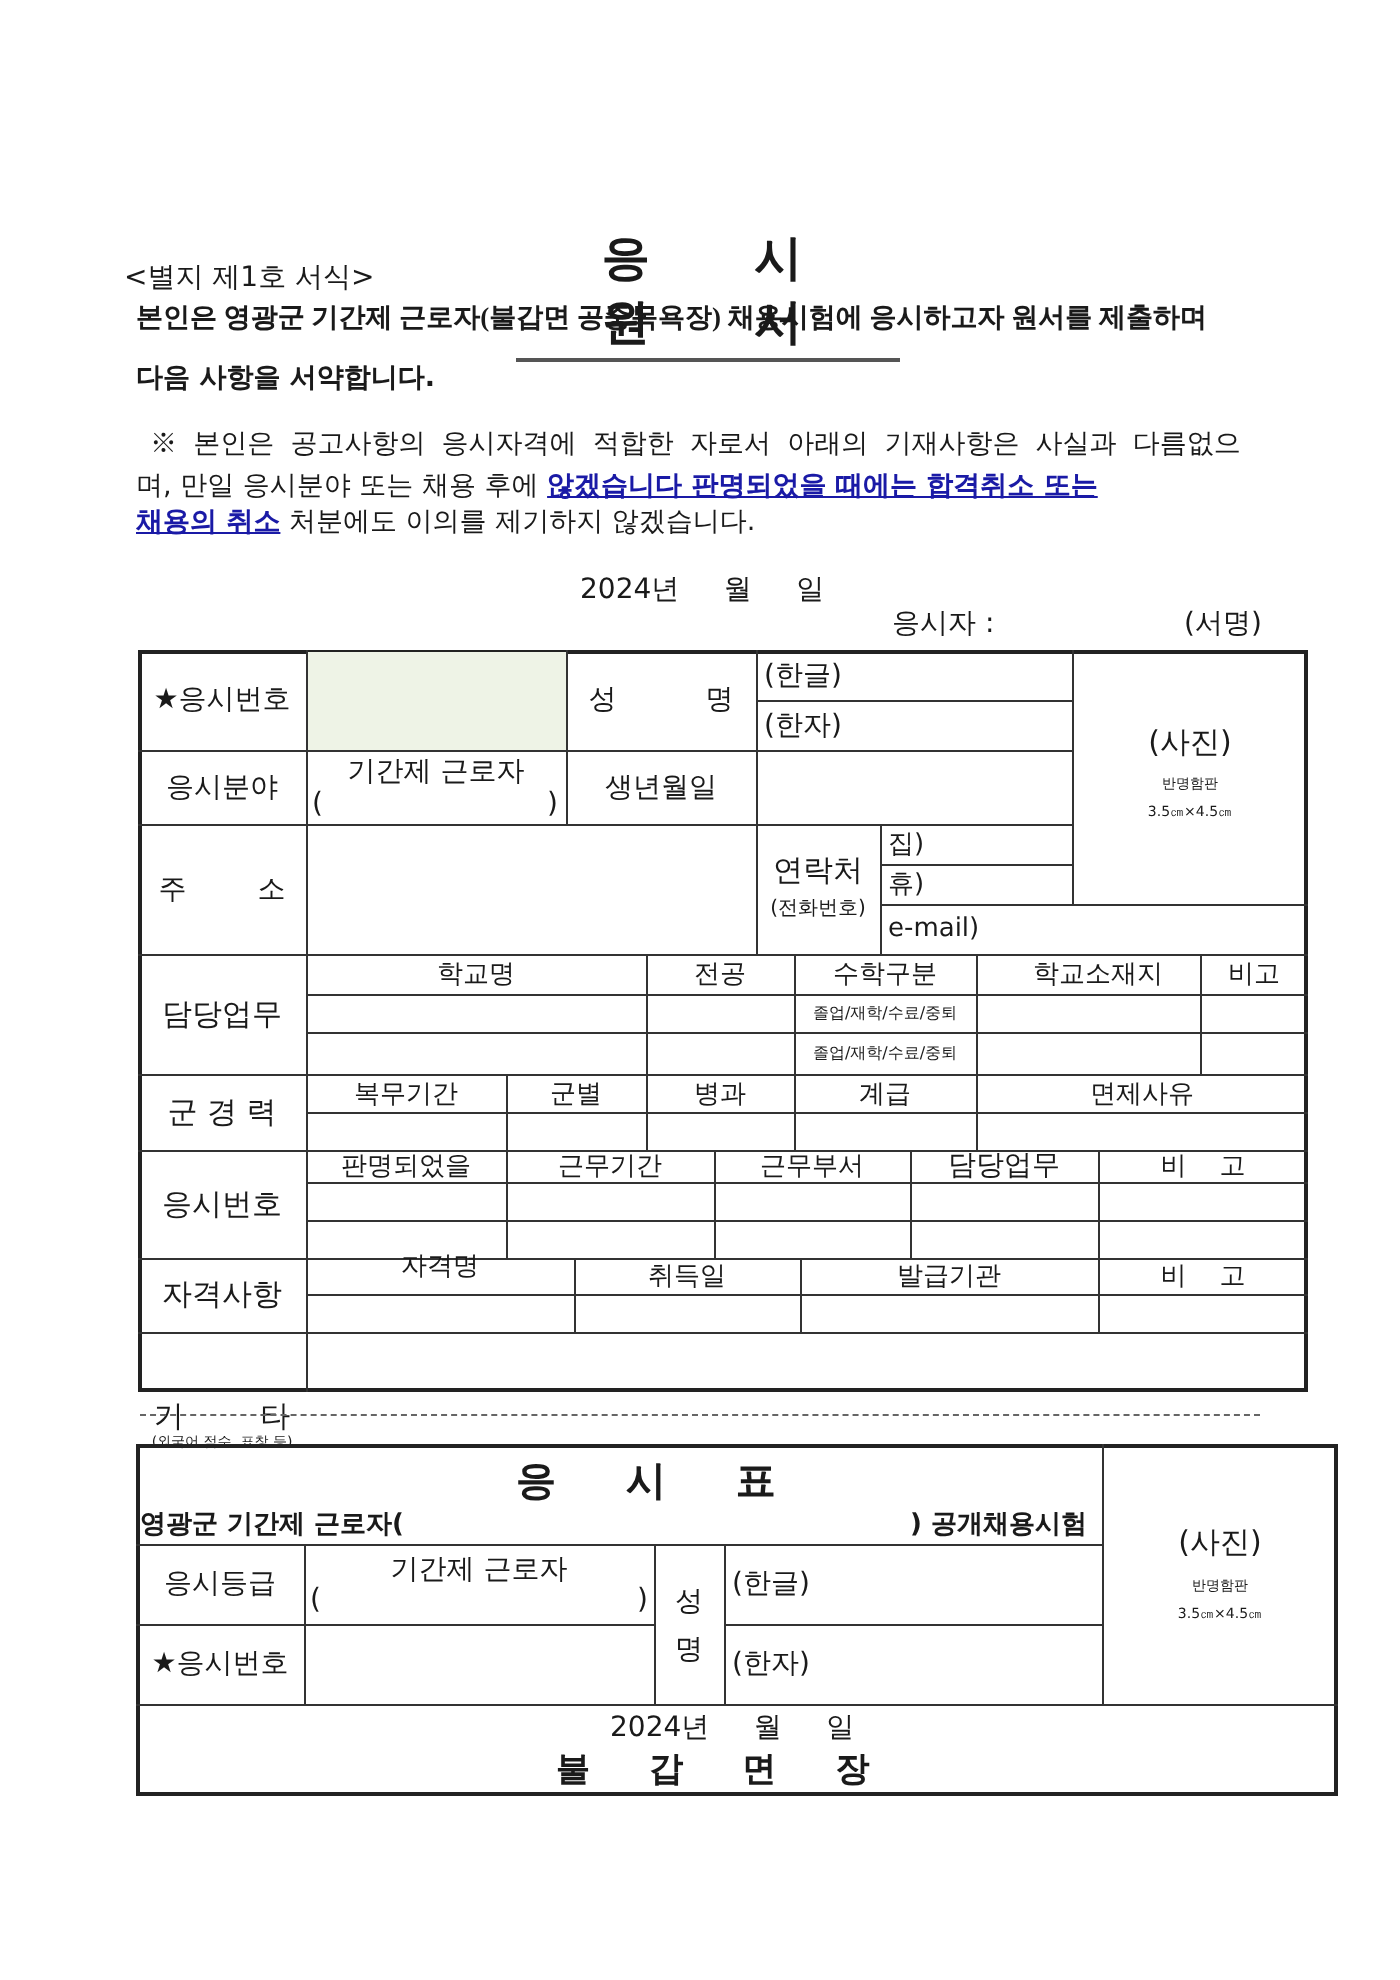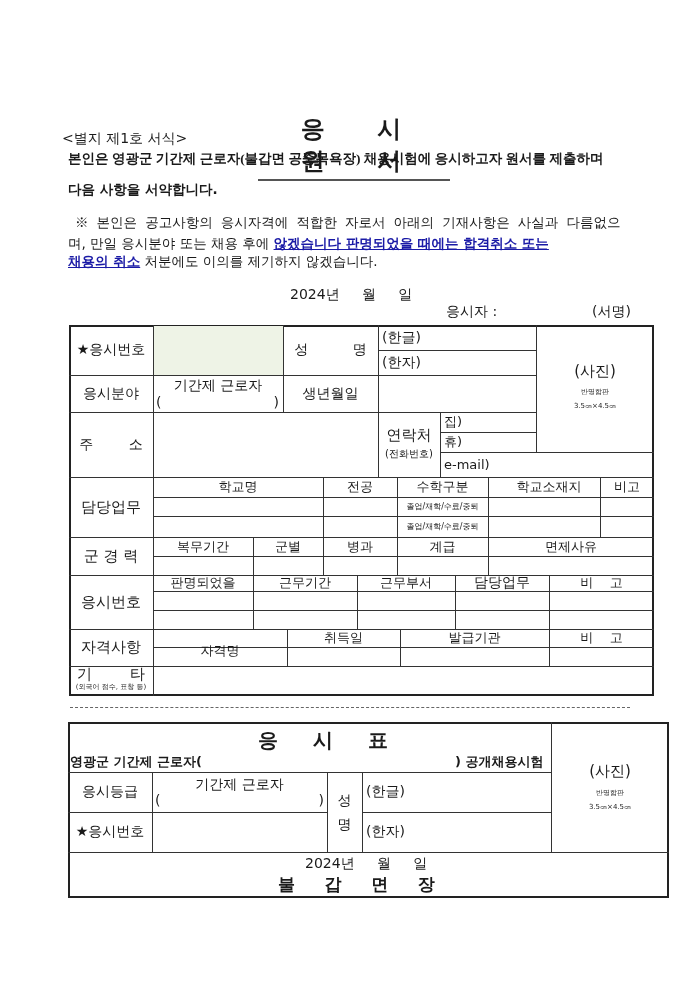--- a/index.html
+++ b/index.html
@@ -136,26 +136,26 @@
   <div class="cell" style="left:488px;top:537px;width:166px;height:19px;font-size:13px;">면제사유</div>
 
   <div class="cell" style="left:69px;top:575px;width:84px;height:54px;font-size:15px;">응시번호</div>
   <div class="cell" style="left:153px;top:575px;width:100px;height:16px;font-size:13px;">판명되었을</div>
   <div class="cell" style="left:253px;top:575px;width:104px;height:16px;font-size:13px;">근무기간</div>
   <div class="cell" style="left:357px;top:575px;width:98px;height:16px;font-size:13px;">근무부서</div>
   <div class="cell" style="left:455px;top:575px;width:94px;height:16px;font-size:14px;">담당업무</div>
   <div class="cell" style="left:549px;top:575px;width:105px;height:16px;font-size:13px;white-space:pre;">비    고</div>
 
   <div class="cell" style="left:69px;top:629px;width:84px;height:37px;font-size:15px;">자격사항</div>
-  <div class="cell" style="left:153px;top:642px;width:134px;height:18px;font-size:13px;">자격명</div>
+  <div class="cell" style="left:153px;top:624px;width:134px;height:18px;font-size:13px;">자격명</div>
   <div class="cell" style="left:287px;top:629px;width:113px;height:18px;font-size:13px;">취득일</div>
   <div class="cell" style="left:400px;top:629px;width:149px;height:18px;font-size:13px;">발급기관</div>
   <div class="cell" style="left:549px;top:629px;width:105px;height:18px;font-size:13px;white-space:pre;">비    고</div>
 
-  <div class="abs" style="left:69px;top:666px;width:84px;height:30px;text-align:center;">
+  <div class="abs" style="left:69px;top:700px;width:84px;height:30px;text-align:center;">
     <div style="font-size:15px;line-height:16px;white-space:pre;">기        타</div>
     <div style="font-size:7px;line-height:10px;">(외국어 점수, 표창 등)</div>
   </div>
   <div class="abs" style="left:153px;top:666px;width:501px;height:30px;"></div>
 </div>
 
 <div class="dash"></div>
 
 <div>
   <div class="abs" style="left:68px;top:722px;width:601px;height:176px;border:2px solid #222;box-sizing:border-box;"></div>

